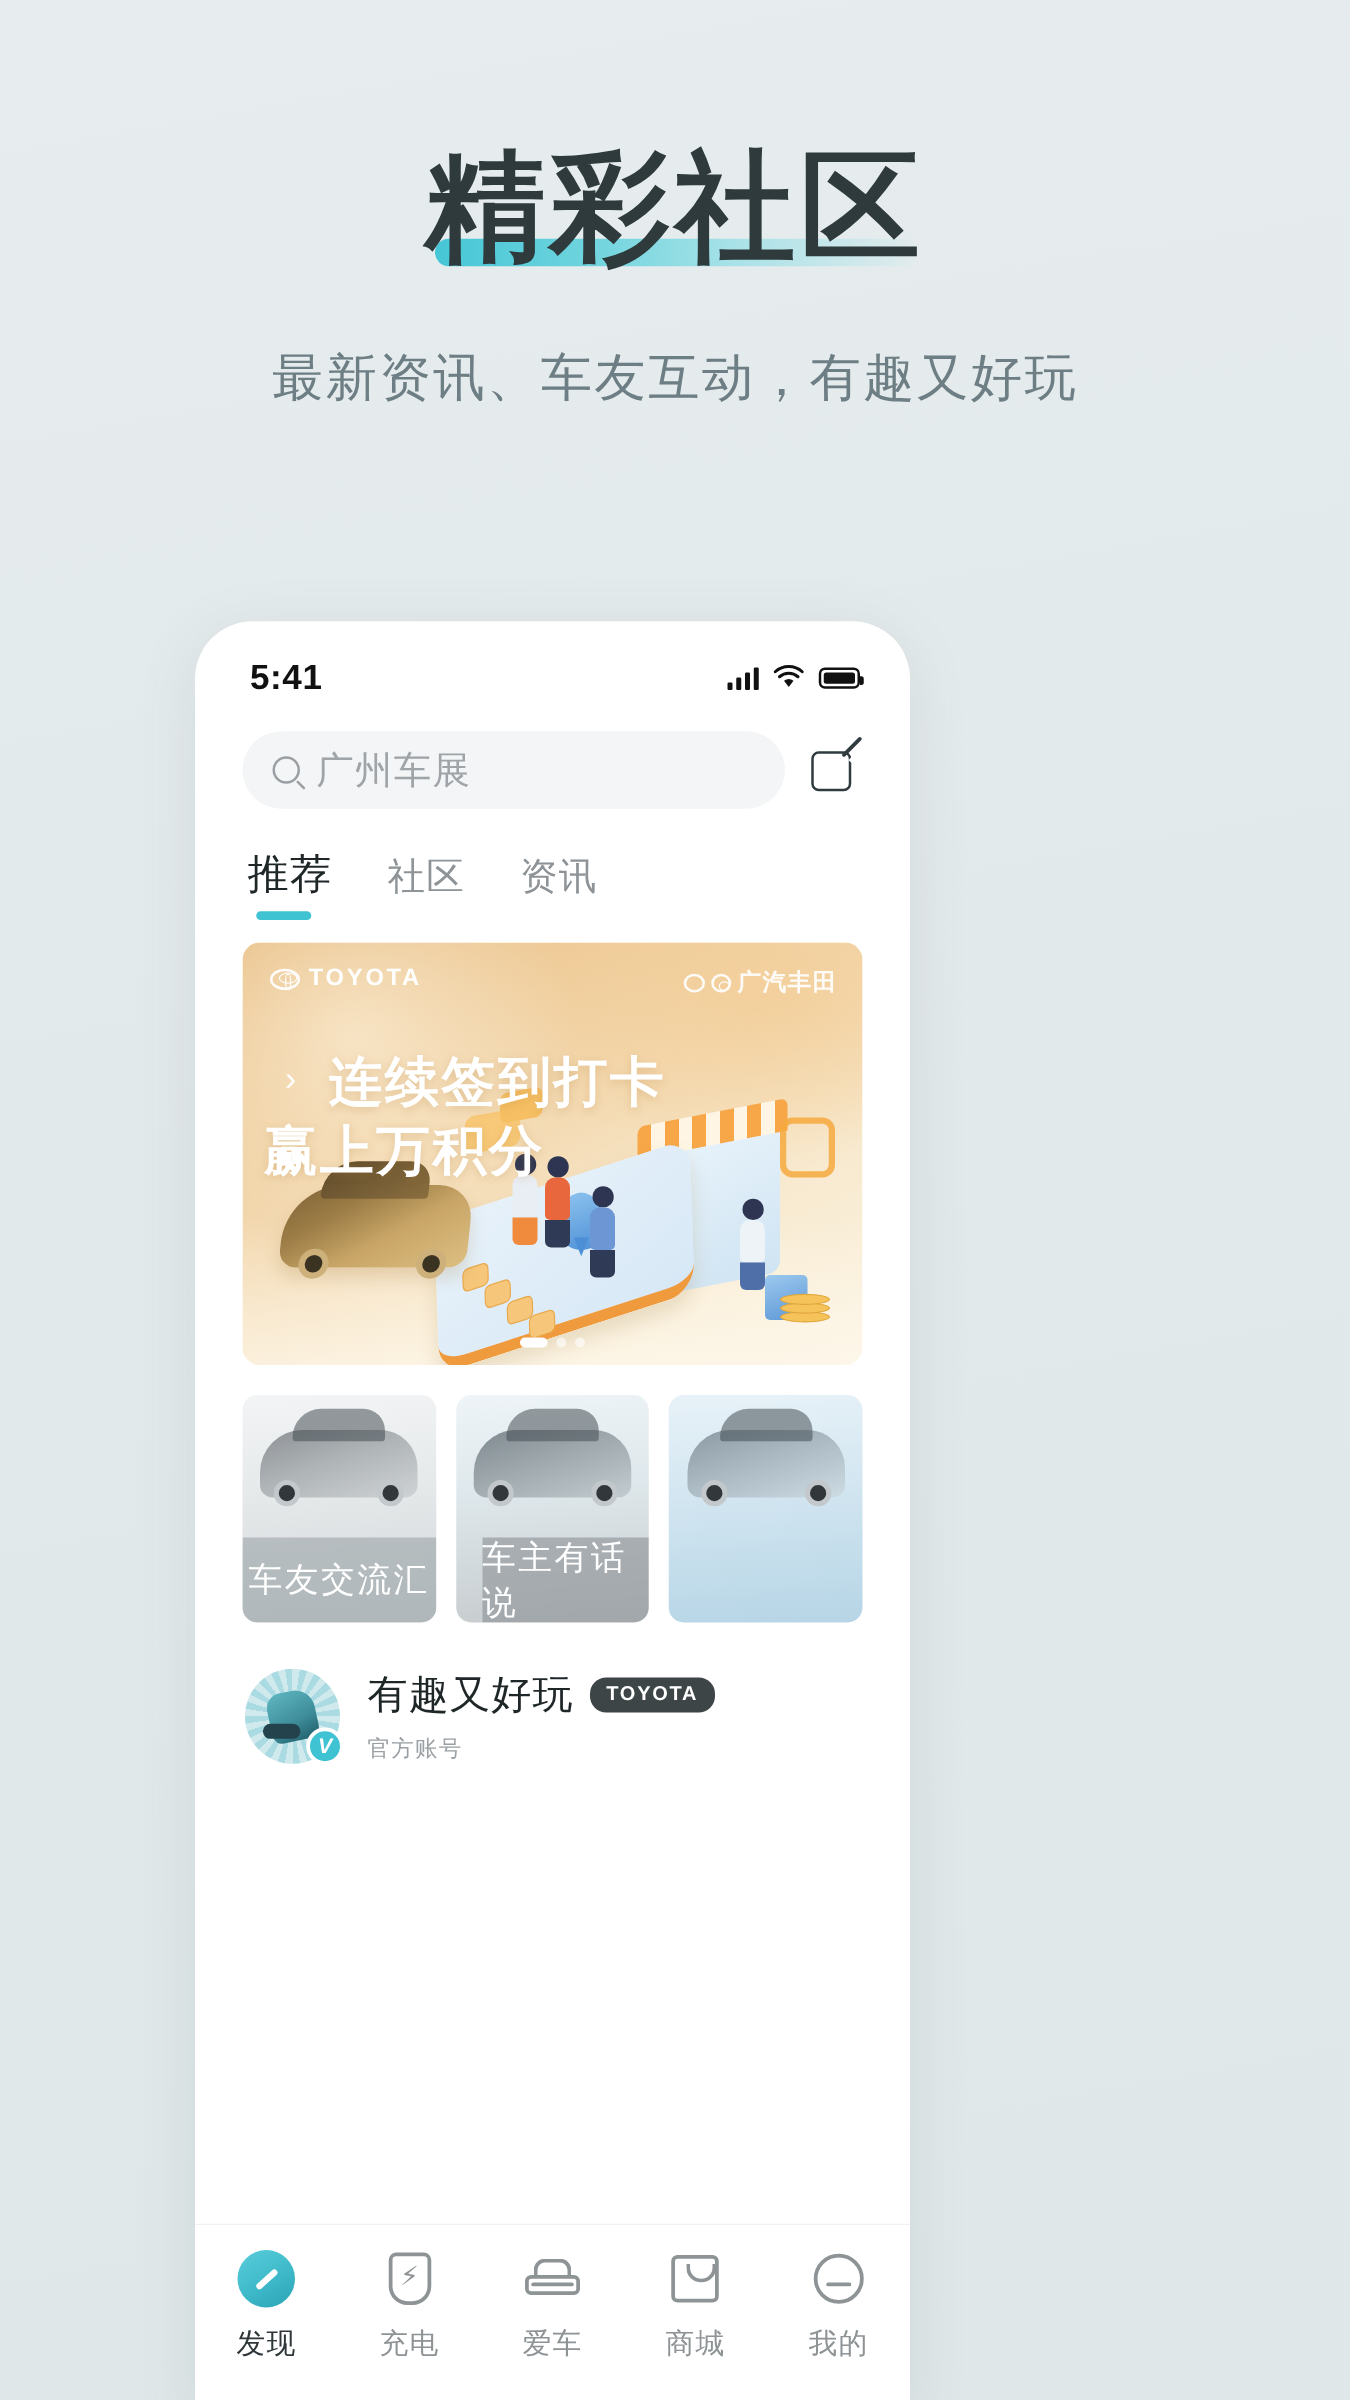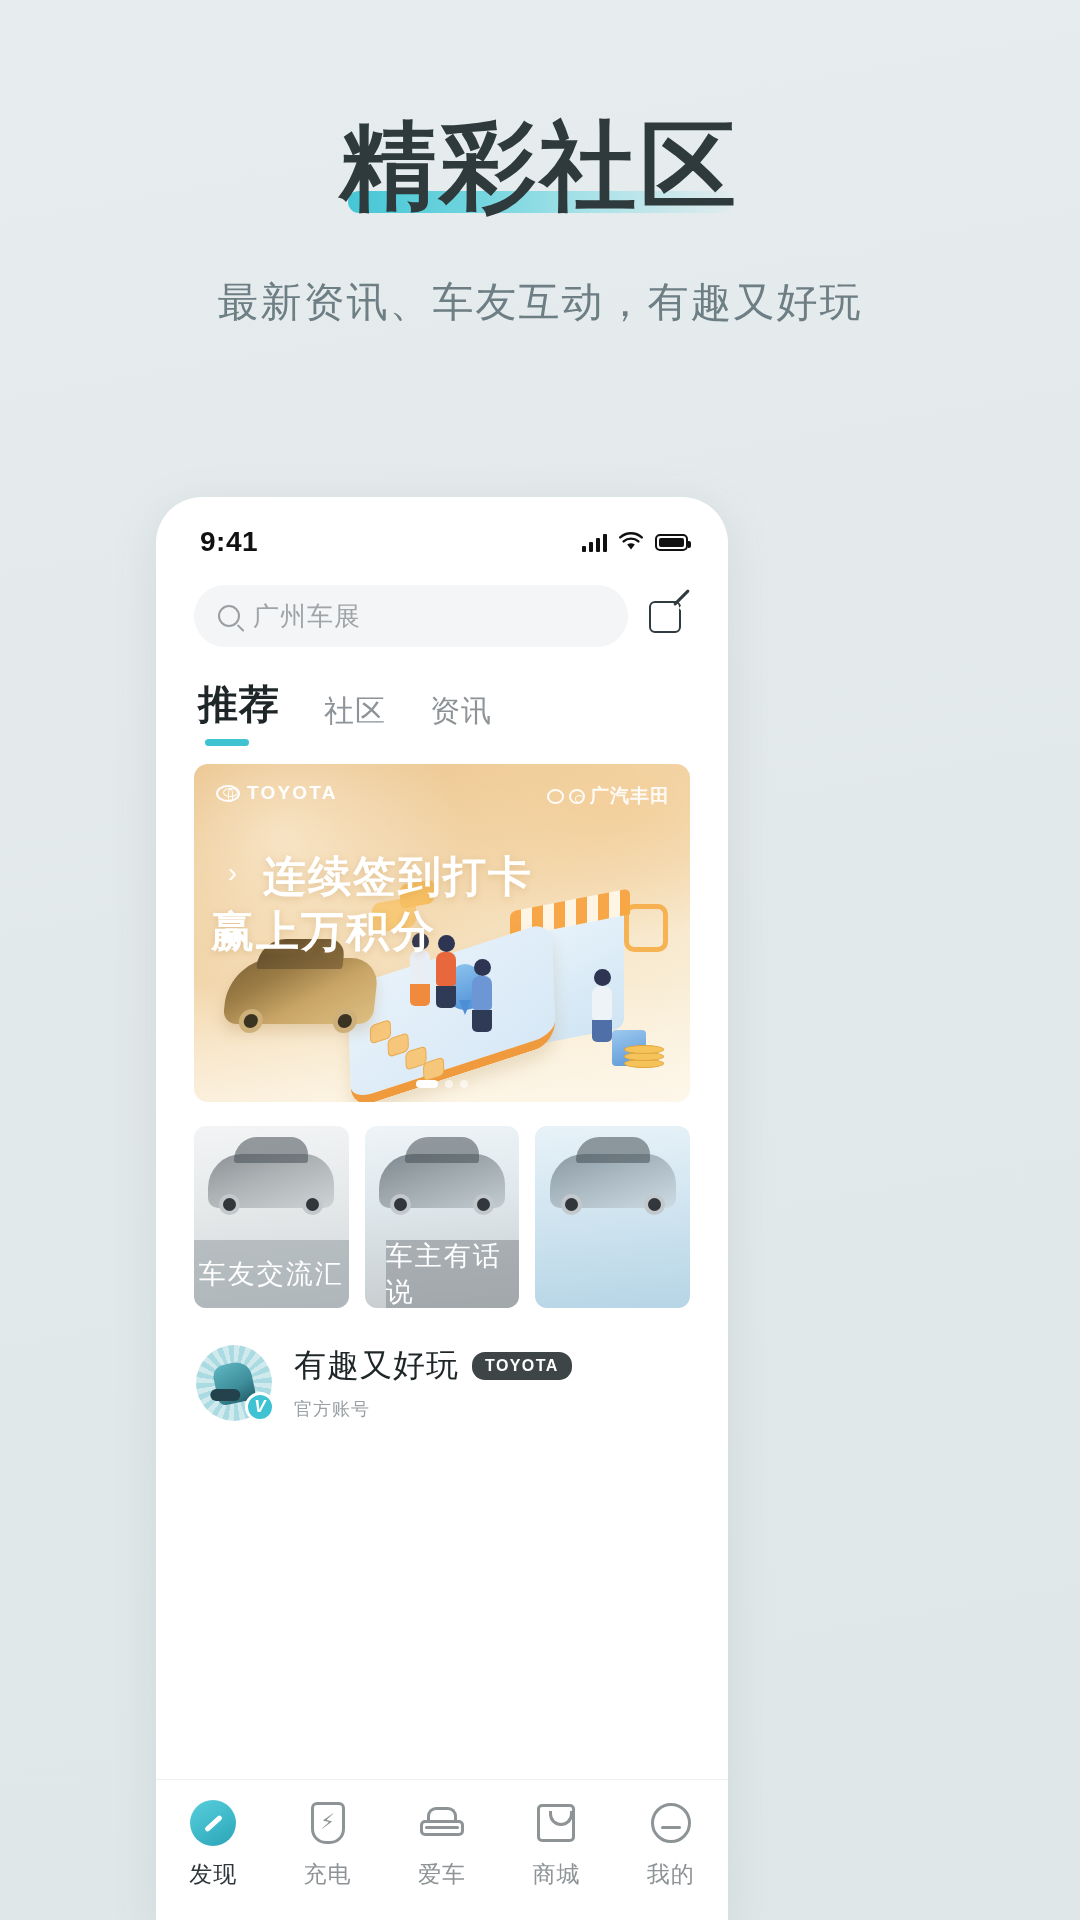--- a/index.html
+++ b/index.html
@@ -65,40 +65,40 @@
     display:flex; align-items:center; padding:0 24px; gap:13px;
   }
   .searchbox .sq {
     width:22px; height:22px; border:2.4px solid #9a9fa3; border-radius:50%;
     position:relative; flex:none;
   }
   .searchbox .sq::after{
     content:""; position:absolute; right:-7px; bottom:-4px; width:9px; height:2.4px;
     background:#9a9fa3; transform:rotate(45deg); border-radius:2px;
   }
-  .searchbox .stxt { font-size:26px; color:#9fa4a8; letter-spacing:1px; }
+  .searchbox .stxt { font-size:30px; color:#9fa4a8; letter-spacing:1px; }
   .compose { width:44px; height:44px; position:relative; flex:none; }
   .compose .box {
     position:absolute; left:1px; top:7px; width:32px; height:32px;
     border:2.6px solid #2f3b3e; border-radius:6px;
   }
   .compose .pen {
     position:absolute; right:0px; top:2px; width:21px; height:3px;
     background:#2f3b3e; transform:rotate(-45deg); border-radius:2px;
   }
   .compose .pen2 {
     position:absolute; right:1px; top:9px; width:13px; height:3px;
     background:#fff; transform:rotate(-45deg);
   }
 
   
   .tabs { display:flex; align-items:flex-end; gap:44px; padding:30px 0 0 42px; }
   .tab { position:relative; padding-bottom:14px; }
   .tab .lbl { font-size:30px; color:#8d9397; letter-spacing:1px; }
-  .tab.active .lbl { font-size:40px; color:#1f2628; font-weight:bold; }
+  .tab.active .lbl { font-size:33px; color:#1f2628; font-weight:normal; }
   .tab.active::after {
     content:""; position:absolute; left:7px; bottom:0; width:44px; height:7px;
     border-radius:4px; background:#3fc3d2;
   }
 
   
   .banner {
     margin:18px 38px 0 38px; height:338px; border-radius:14px;
     position:relative; overflow:hidden;
     background:
@@ -329,21 +329,21 @@
   <div class="hero-title-wrap">
     <div class="hero-underline"></div>
     <div class="hero-title">精彩社区</div>
   </div>
   <div class="hero-sub">最新资讯、车友互动，有趣又好玩</div>
 </div>
 
 <div class="phone">
 
   <div class="statusbar">
-    <div class="status-time">9:41</div>
+    <div class="status-time">5:41</div>
     <div class="status-icons">
       <div class="sig">
           <i></i>
           <i></i>
           <i></i>
           <i></i>
         </div>
       <svg width="26" height="20" viewBox="0 0 26 20">
         <path d="M13 17.5 L9.2 12.6 A6.4 6.4 0 0 1 16.8 12.6 Z" fill="#111"></path>
         <path d="M5.6 9.4 A11.2 11.2 0 0 1 20.4 9.4" stroke="#111" stroke-width="2.4" fill="none" stroke-linecap="round"></path>

